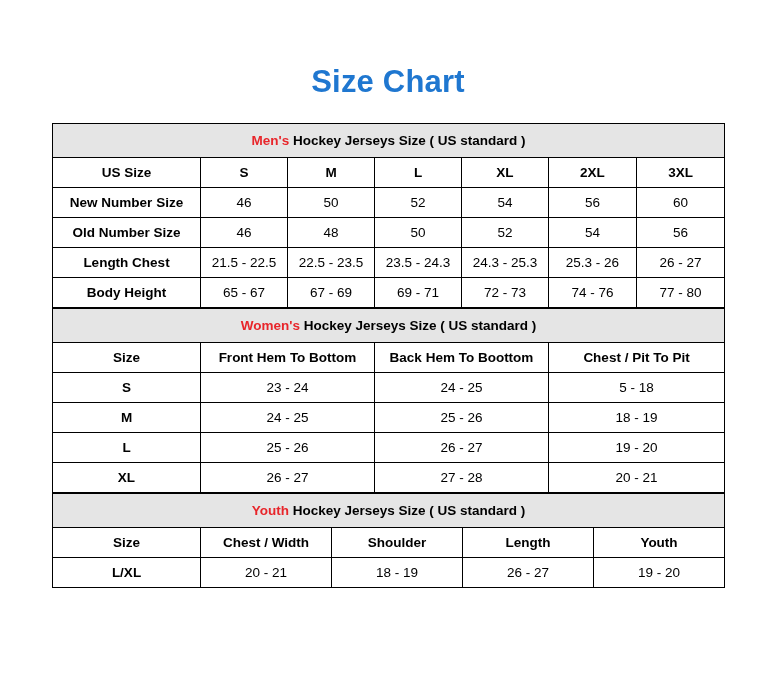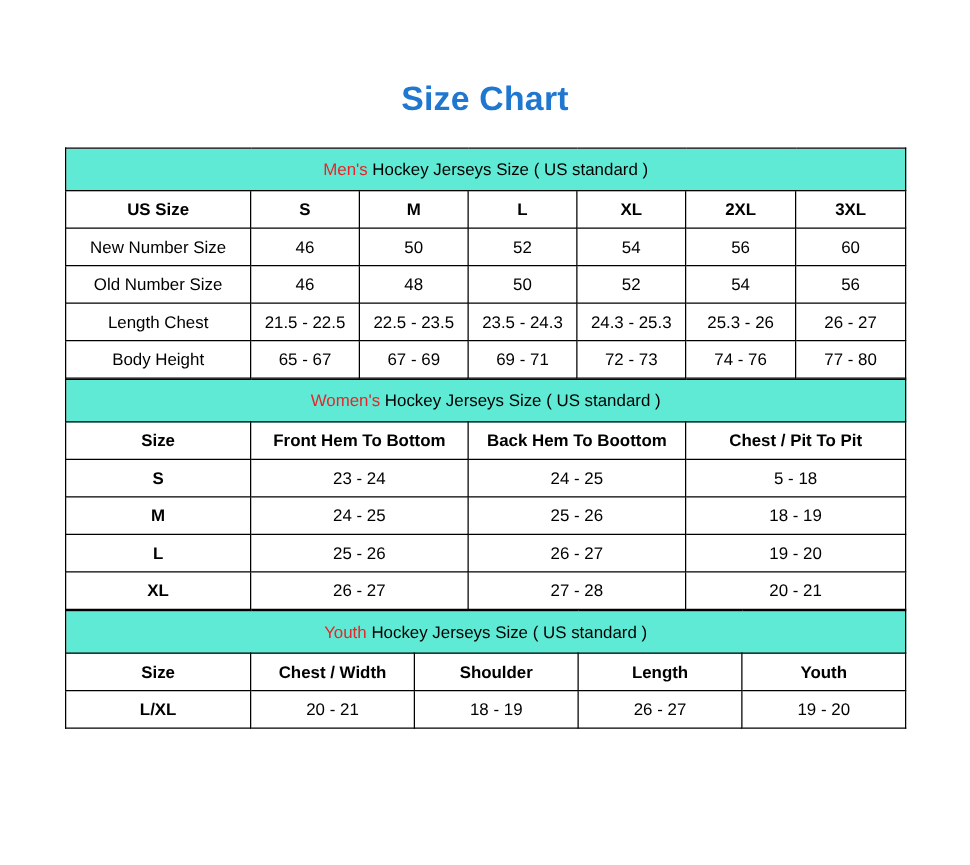--- a/index.html
+++ b/index.html
@@ -10,21 +10,21 @@
   body {
     width: 776px;
     height: 692px;
     font-family: "Liberation Sans", sans-serif;
     color: #000000;
     position: relative;
   }
   .page-title {
     text-align: center;
     color: #1f77d0;
-    font-size: 27px;
+    font-size: 31px;
     font-weight: bold;
     margin-top: 64px;
     margin-bottom: 0;
     letter-spacing: 0.2px;
   }
   .chart-wrap {
     width: 672px;
     margin: 23px auto 0 auto;
   }
   table.size-table {
@@ -33,33 +33,33 @@
     table-layout: fixed;
   }
   table.size-table td {
     border: 1px solid #000000;
     text-align: center;
     font-size: 13.5px;
     padding: 5px 2px;
     height: 19px;
   }
   .band {
-    background: #5eead4;
-    font-weight: normal;
+    background: #e5e5e5;
+    font-weight: bold;
     font-size: 15px;
     padding: 7px 2px !important;
   }
   .band .accent-red { color: #e8252a; }
   .band .accent-pink { color: #e8252a; }
   .band .rest { color: #000000; }
   .hdr {
     font-weight: bold;
   }
   .rowlabel {
-    font-weight: normal;
+    font-weight: bold;
     margin-left: 32px;
   }
   .bold-cell { font-weight: bold; }
 </style>
 </head>
 <body>
 
 <h1 class="page-title">Size Chart</h1>
 
 <div class="chart-wrap">

